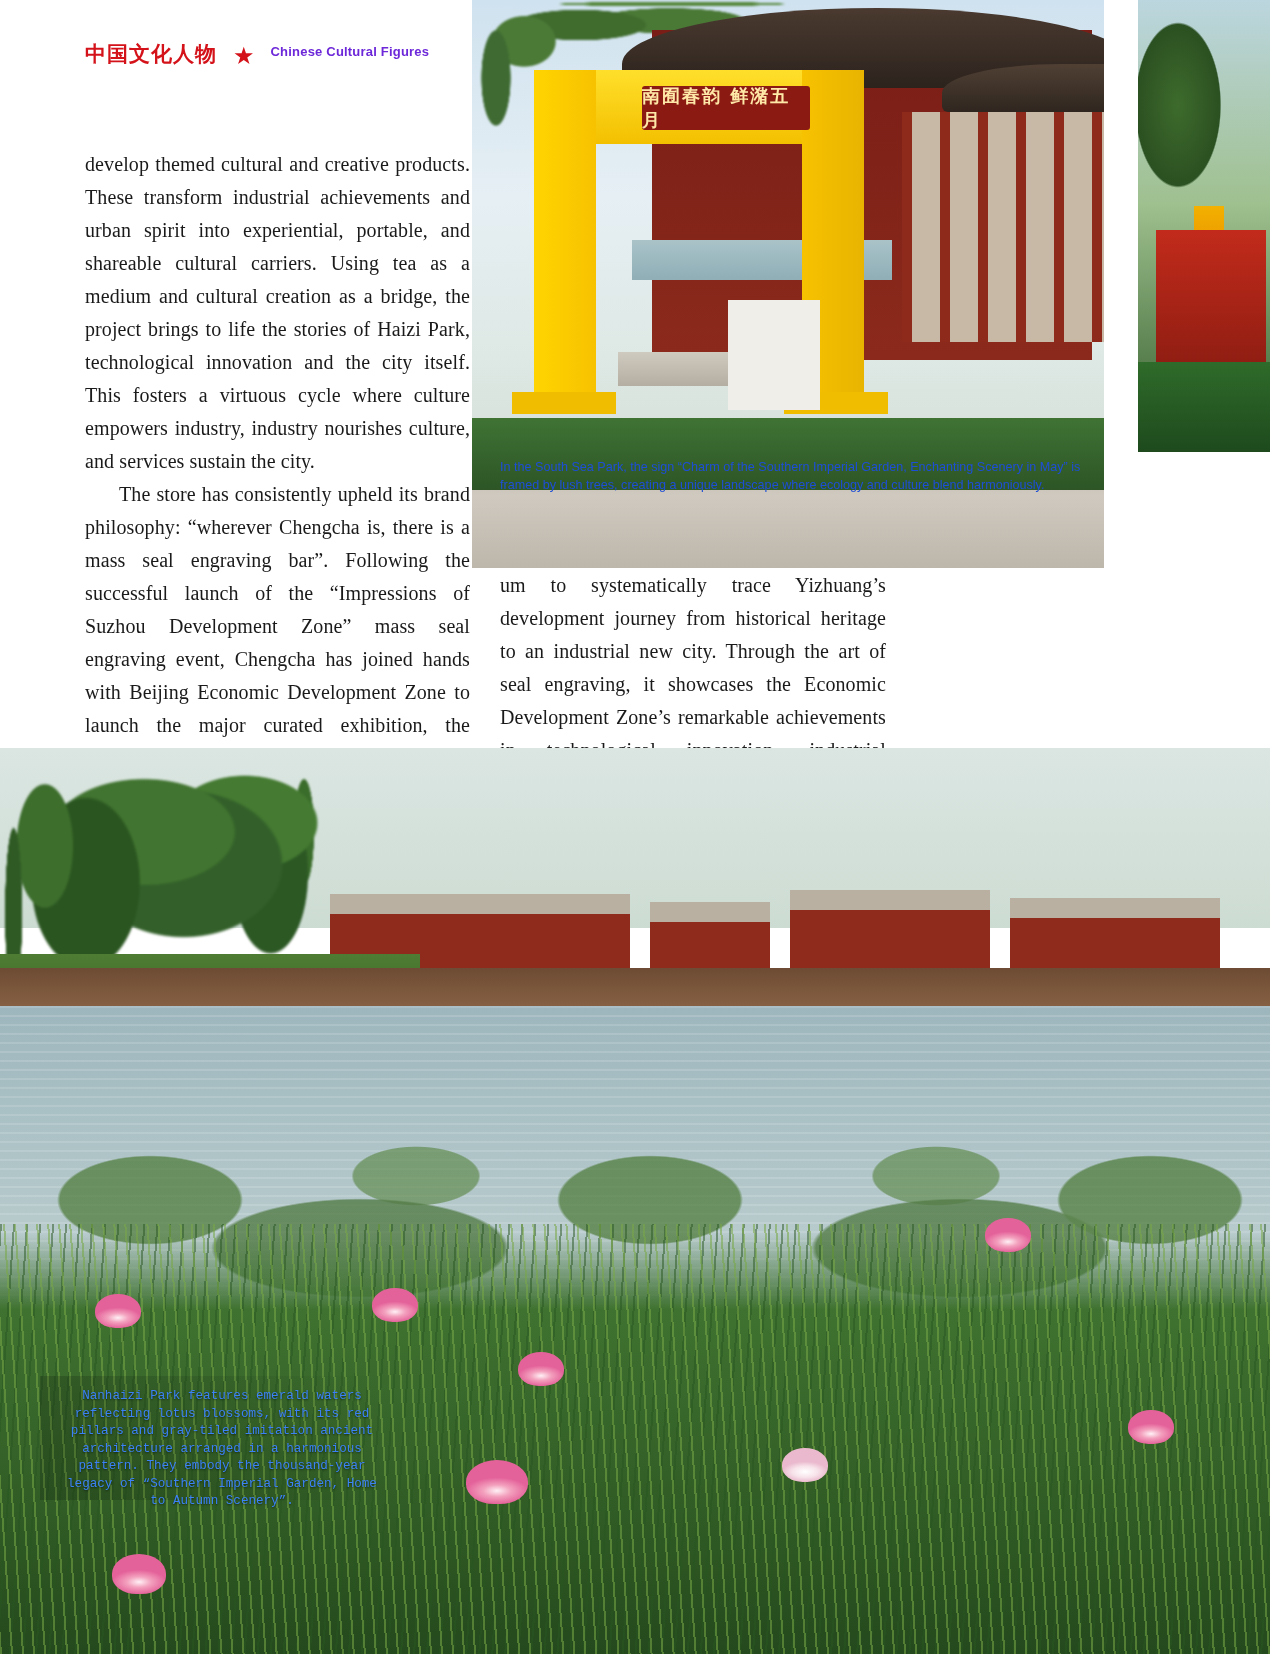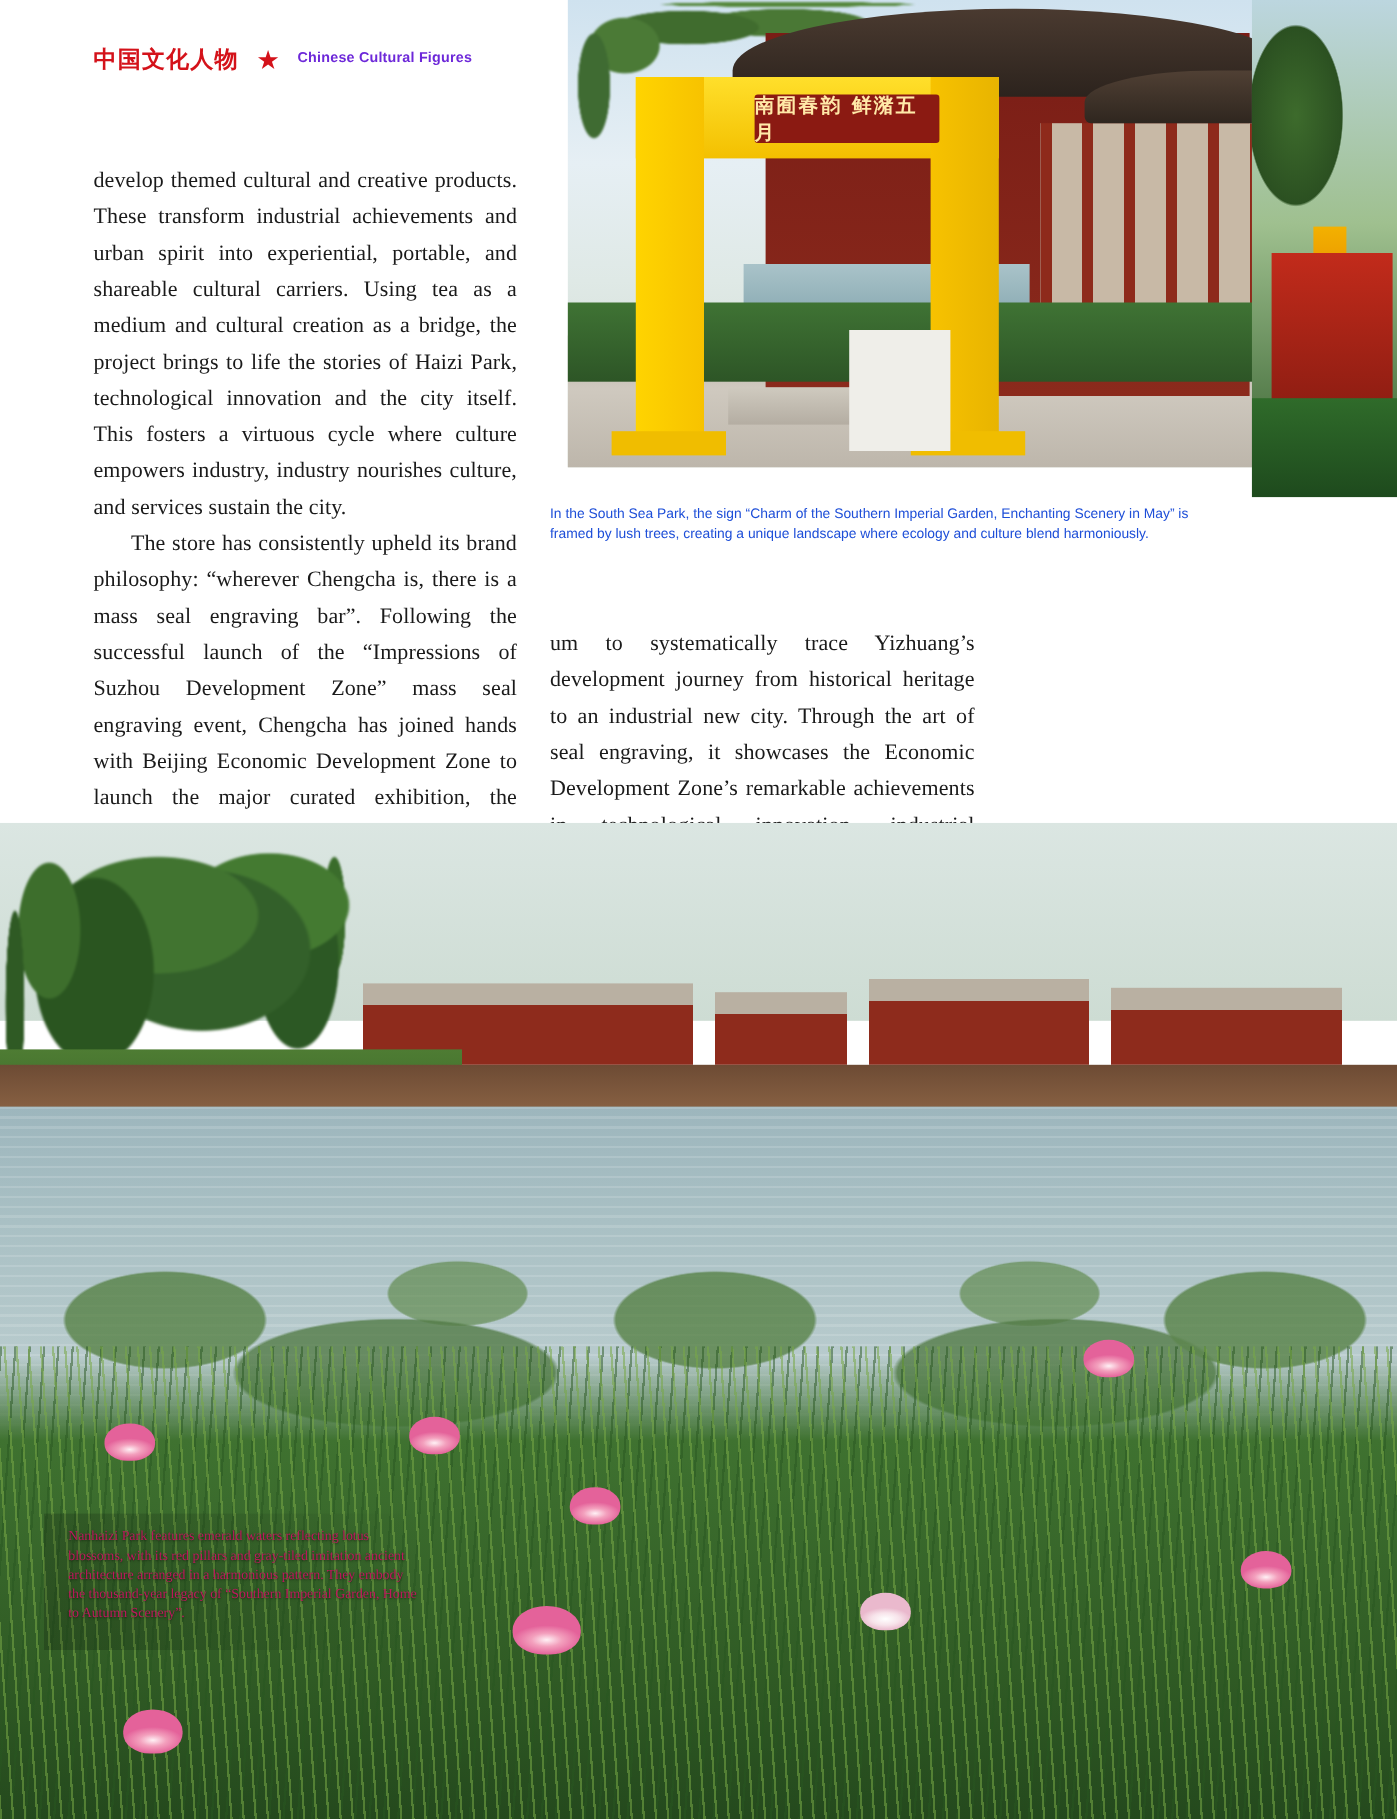--- a/index.html
+++ b/index.html
@@ -78,24 +78,24 @@
   .col-right {
     position: absolute;
     left: 500px;
     top: 569px;
     width: 386px;
   }
 
   
   .img-top-main {
     position: absolute;
-    left: 516px;
+    left: 472px;
     top: 0;
     width: 632px;
-    height: 425px;
+    height: 568px;
     overflow: hidden;
   }
   .img-top-side {
     position: absolute;
     left: 1138px;
     top: 0;
     width: 132px;
     height: 452px;
     overflow: hidden;
   }
@@ -117,26 +117,27 @@
     top: 748px;
     width: 1270px;
     height: 906px;
     overflow: hidden;
   }
   .caption-bottom {
     position: absolute;
     left: 62px;
     top: 1388px;
     width: 320px;
-    font-family: Liberation Serif, serif;
+    font-family: Liberation Mono, monospace;
     font-size: 12.6px;
     line-height: 17.5px;
-    color: #be185d;
+    color: #3b82f6;
     text-shadow: 0 1px 2px rgba(0,0,0,.55);
     z-index: 5;
+    text-align: center;
   }
 
   
   .scene { position: absolute; inset: 0; }
 
   
   .t-sky {
     position: absolute; inset: 0;
     background: linear-gradient(#cfe2ef 0%, #e6eff4 35%, #dfe9e6 60%, #cfd8cc 100%);
   }

